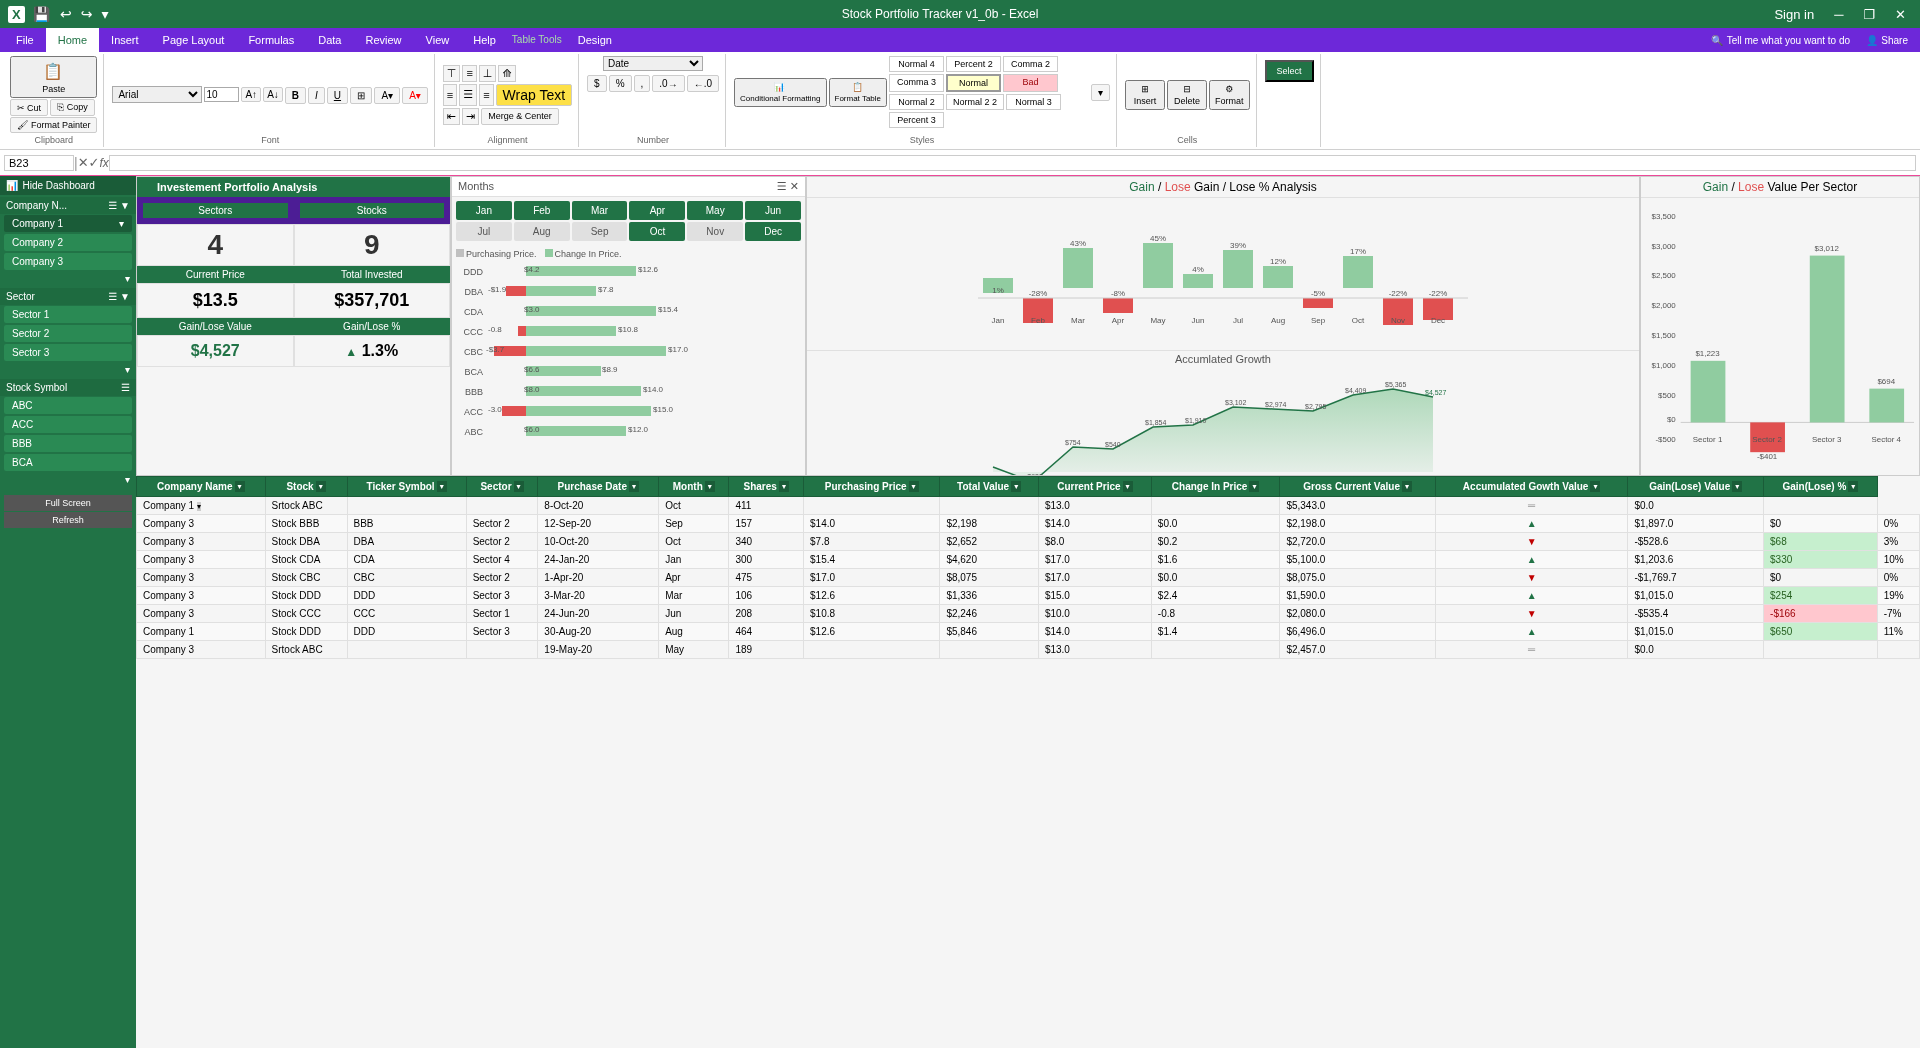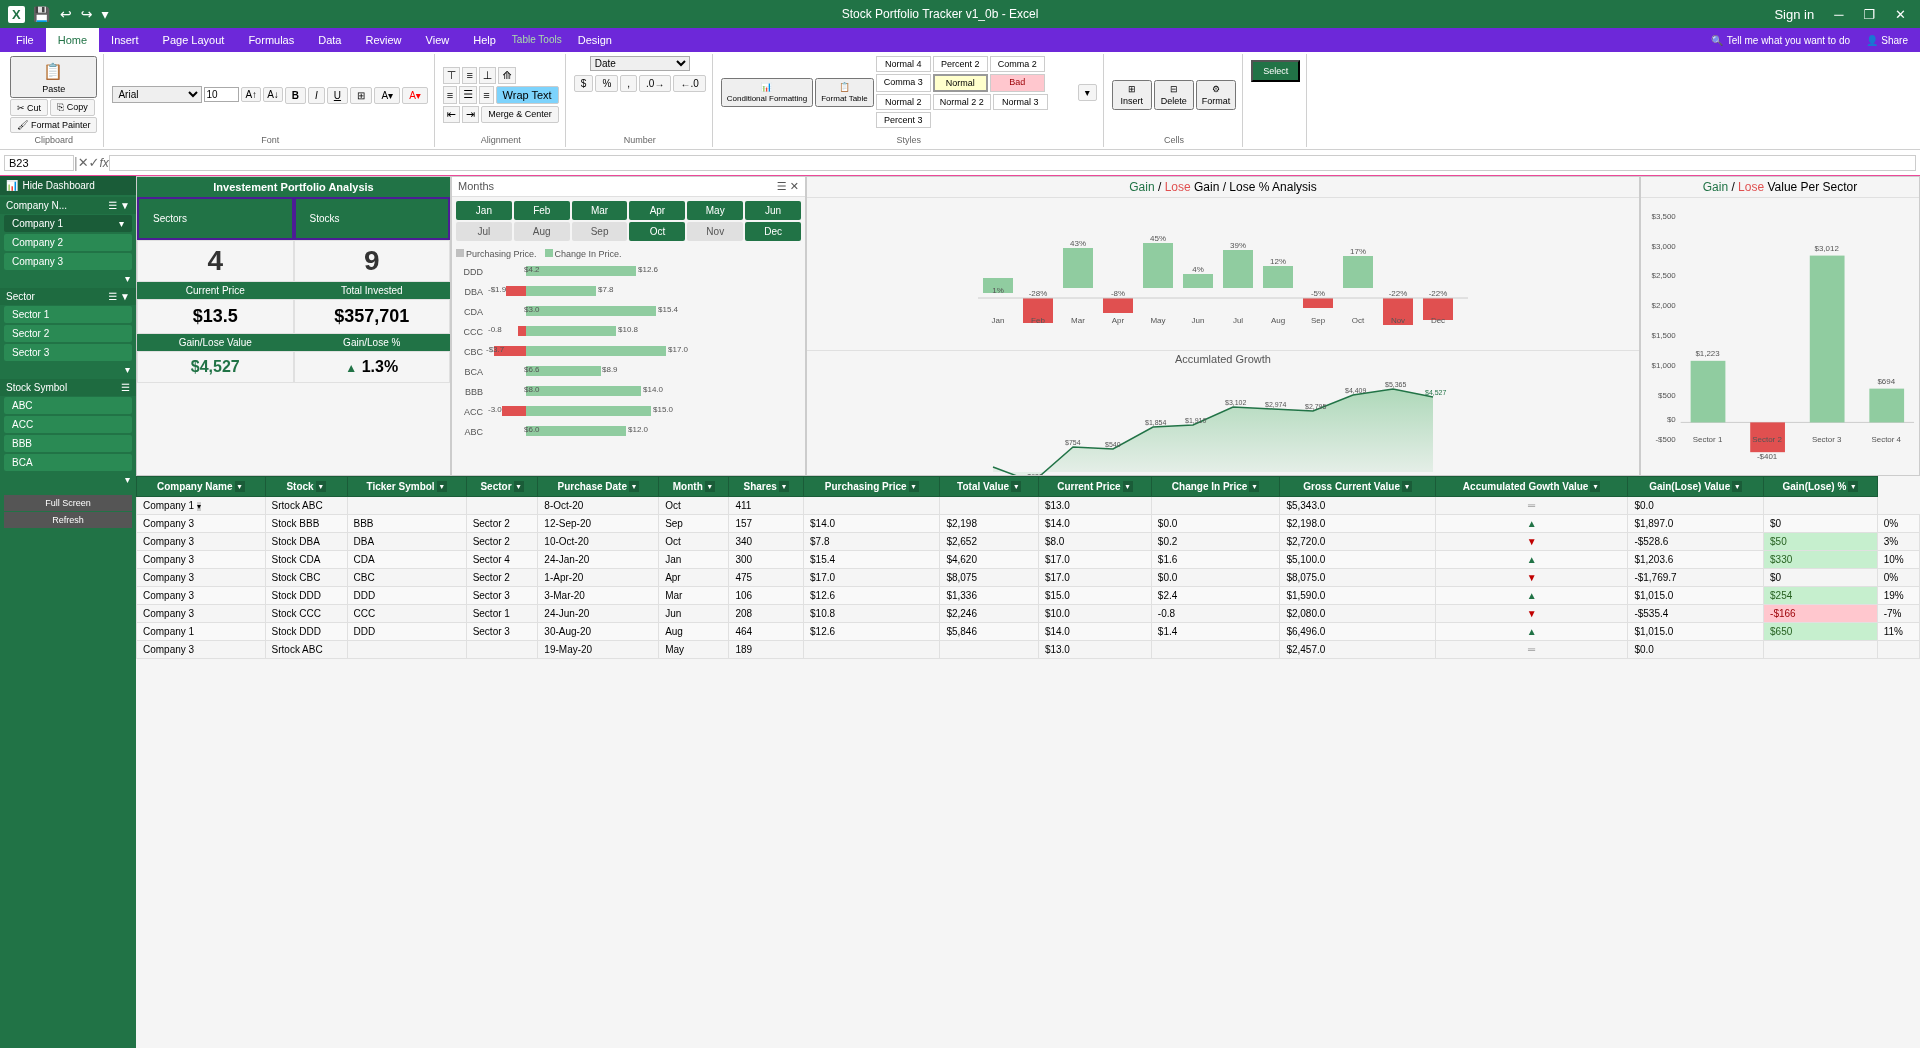--- a/index.html
+++ b/index.html
@@ -42,23 +42,23 @@
     .sidebar { width: 136px; background: #217346; color: white; font-size: 10px; flex-shrink: 0; overflow: hidden; }
     .sidebar-header { background: #1a5c38; padding: 4px 6px; display: flex; align-items: center; gap: 4px; cursor: pointer; font-size: 10px; }
     .sidebar-section { margin: 2px 0; }
     .sidebar-section-header { background: #1e6b40; padding: 3px 6px; display: flex; justify-content: space-between; align-items: center; font-size: 10px; }
     .sidebar-item { padding: 3px 8px; background: #2a8a54; margin: 1px 4px; border-radius: 2px; cursor: pointer; font-size: 10px; display: flex; justify-content: space-between; }
     .sidebar-item.active { background: #1a5c38; }
     .sidebar-scroll { display: flex; flex-direction: column; overflow: hidden; }
 
     
     .dashboard { flex: 1; overflow: hidden; background: #f5f5f5; }
-    .invest-title { background: #217346; color: white; padding: 4px 4px; font-size: 11px; font-weight: bold; text-align: center; }
+    .invest-title { background: #217346; color: white; padding: 4px 20px; font-size: 11px; font-weight: bold; }
     .invest-row { display: flex; }
-    .invest-cell { flex: 1; background: #217346; color: white; text-align: left; padding: 14px; font-size: 10px; border: 2px solid #4c1d95; }
+    .invest-cell { flex: 1; background: #217346; color: white; text-align: center; padding: 2px; font-size: 10px; border: 6px solid #4c1d95; }
     .invest-nums { display: flex; }
     .invest-num { flex: 1; text-align: center; font-size: 28px; font-weight: bold; color: #333; padding: 4px; border: 1px solid #e0e0e0; }
     .invest-labels2 { display: flex; }
     .invest-label2 { flex: 1; background: #217346; color: white; text-align: center; padding: 3px; font-size: 10px; }
     .invest-values { display: flex; }
     .invest-value { flex: 1; text-align: center; font-size: 18px; font-weight: bold; padding: 6px 4px; border: 1px solid #e0e0e0; }
     .invest-gains { display: flex; }
     .invest-gain { flex: 1; background: #217346; color: white; text-align: center; padding: 3px; font-size: 10px; }
     .invest-gain-values { display: flex; }
     .invest-gain-val { flex: 1; text-align: center; font-size: 16px; font-weight: bold; padding: 6px 4px; border: 1px solid #e0e0e0; }
@@ -200,21 +200,21 @@
           <div style="display:flex;gap:2px;">
             <button class="align-btn">⊤</button>
             <button class="align-btn">≡</button>
             <button class="align-btn">⊥</button>
             <button class="align-btn">⟰</button>
           </div>
           <div style="display:flex;gap:2px;">
             <button class="align-btn">≡</button>
             <button class="align-btn">☰</button>
             <button class="align-btn">≡</button>
-            <button class="rb-btn" style="background:#7dd3fc;font-size:11px;">Wrap Text</button>
+            <button class="rb-btn" style="background:#fde047;font-size:14px;">Wrap Text</button>
           </div>
           <div style="display:flex;gap:2px;">
             <button class="align-btn">⇤</button>
             <button class="align-btn">⇥</button>
             <button class="rb-btn" style="font-size:9px;">Merge &amp; Center</button>
           </div>
         </div>
       </div>
       <span class="ribbon-group-label">Alignment</span>
     </div>
@@ -745,21 +745,21 @@
               <td>10-Oct-20</td>
               <td>Oct</td>
               <td>340</td>
               <td>$7.8</td>
               <td>$2,652</td>
               <td>$8.0</td>
               <td>$0.2</td>
               <td>$2,720.0</td>
               <td style="text-align:center;"><span class="arrow-down">▼</span></td>
               <td>-$528.6</td>
-              <td class="cell-green-light">$50</td>
+              <td class="cell-green-light">$68</td>
               <td>3%</td>
             </tr>
             <tr>
               <td>Company 3</td>
               <td>Stock CDA</td>
               <td>CDA</td>
               <td>Sector 4</td>
               <td>24-Jan-20</td>
               <td>Jan</td>
               <td>300</td>

